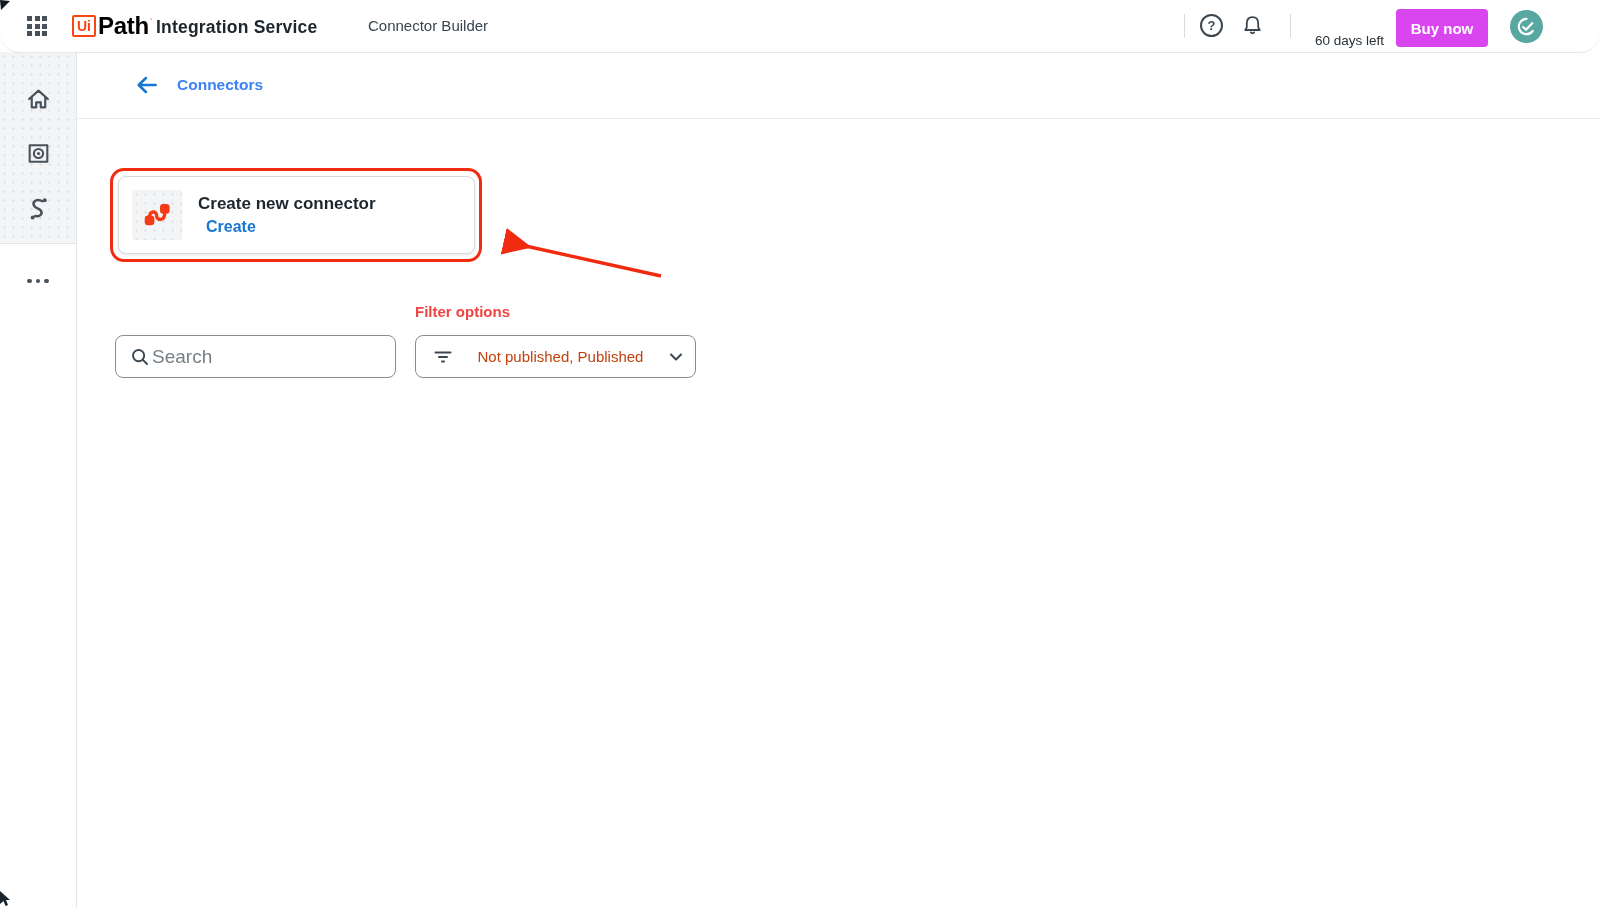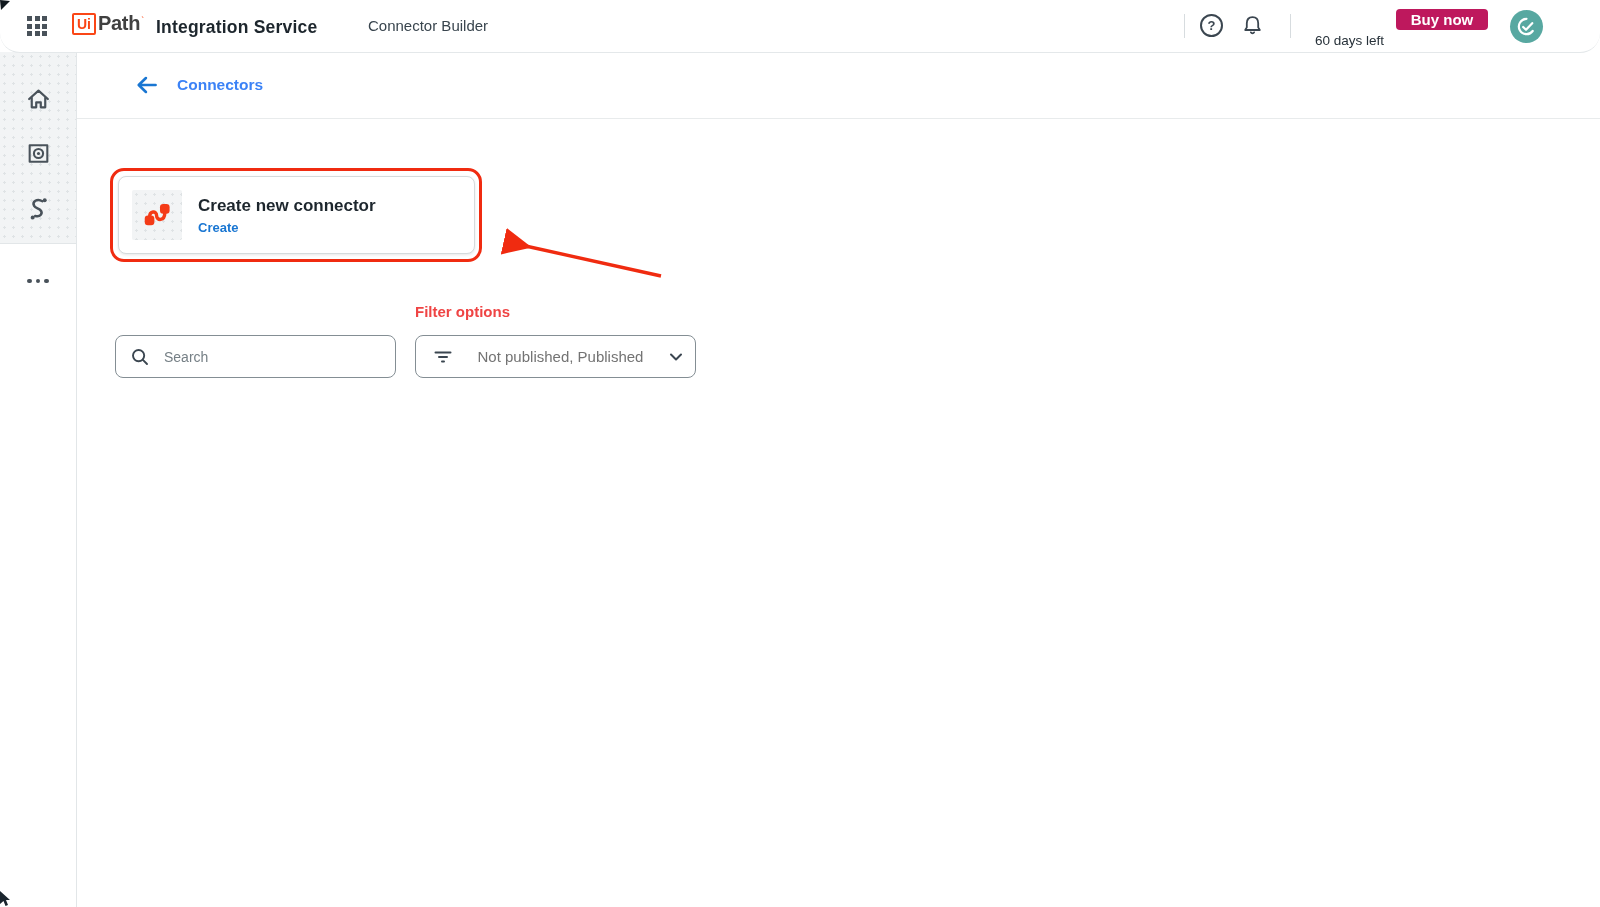--- a/index.html
+++ b/index.html
@@ -6,32 +6,32 @@
   .stage{position:relative;width:1600px;height:907px;background:#ffffff;overflow:hidden;
          font-family:"Liberation Sans", sans-serif;color:#273139;}
 
   
   .topbar{position:absolute;left:0;top:0;right:0;height:52px;background:#fff;border-bottom:1px solid #e4e8ea;z-index:5;border-radius:20px;}
   .waffle{position:absolute;left:27px;top:16px;display:grid;grid-template-columns:repeat(3,5px);grid-gap:2.5px;cursor:pointer;}
   .waffle i{width:5px;height:5px;background:#49525a;display:block;}
   .logo{position:absolute;left:72px;top:12px;display:flex;align-items:center;cursor:pointer;}
   .logo-ui{border:2.5px solid #fa4616;color:#fa4616;font-weight:bold;font-size:14px;line-height:1;
            padding:2px 3px;border-radius:2px;}
-  .logo-path{color:#404040;font-weight:800;font-size:20px;letter-spacing:-0.3px;margin-left:2px;}
+  .logo-path{color:#000000;font-weight:800;font-size:24px;letter-spacing:-0.3px;margin-left:2px;}
   .logo-tm{color:#fa4616;font-size:9px;margin-left:1px;margin-top:-8px;}
   .product{position:absolute;left:156px;top:17px;font-size:17.5px;font-weight:700;color:#1d262d;letter-spacing:.2px;}
   .doc-title{position:absolute;left:368px;top:17px;font-size:15px;color:#39454e;}
   .vdiv{position:absolute;top:14px;width:1px;height:24px;background:#d7dcdf;}
   .help-btn{position:absolute;left:1200px;top:14px;width:23px;height:23px;border:2px solid #3b4650;border-radius:50%;
             box-sizing:border-box;display:flex;align-items:center;justify-content:center;
             font-size:13px;font-weight:bold;color:#3b4650;cursor:pointer;}
   .bell-btn{position:absolute;left:1241px;top:14px;width:23px;height:23px;cursor:pointer;}
   .trial{position:absolute;left:1306px;top:0;width:78px;height:52px;display:flex;align-items:center;justify-content:flex-end;
          font-size:13.5px;color:#273139;margin-top:14px;}
-  .buy{position:absolute;left:1396px;top:9px;width:92px;height:21px;background:#be185d;color:#fff;
+  .buy{position:absolute;left:1396px;top:9px;width:92px;height:38px;background:#d946ef;color:#fff;
        font-family:"Liberation Sans",sans-serif;font-weight:700;font-size:15px;border:none;border-radius:4px;cursor:pointer;text-align:center;}
   .avatar{position:absolute;left:1510px;top:10px;width:33px;height:33px;border-radius:50%;background:#58a8a1;
           display:flex;align-items:center;justify-content:center;cursor:pointer;}
 
   
   .sidebar{position:absolute;left:0;top:52px;width:77px;bottom:0;background:#fff;border-right:1px solid #e2e6e8;box-sizing:border-box;}
   .dotted{background-color:#f2f4f5;
           background-image:radial-gradient(circle,#dfe3e5 1px,transparent 1.3px);background-size:9px 9px;}
   .sidebar-top{position:absolute;left:0;top:0;right:0;height:191px;border-bottom:1px solid #e2e6e8;}
   .sb-btn{position:absolute;left:0;width:76px;height:44px;display:flex;align-items:center;justify-content:center;cursor:pointer;}
@@ -45,35 +45,35 @@
 
   
   .annotation-ring{position:absolute;left:110px;top:168px;width:372px;height:94px;border:3.5px solid #f02b10;
                    border-radius:14px;box-sizing:border-box;pointer-events:none;z-index:3;}
   .create-card{position:absolute;left:118px;top:176px;width:357px;height:78px;background:#fff;border:1px solid #d5dadc;
                border-radius:8px;box-sizing:border-box;box-shadow:0 1px 3px rgba(0,0,0,.10);
                display:flex;align-items:center;cursor:pointer;z-index:2;}
   .card-tile{width:50px;height:50px;margin-left:13px;border-radius:2px;display:flex;align-items:center;justify-content:center;}
   .card-text{margin-left:16px;}
   .card-title{font-size:17px;font-weight:700;color:#1d262d;}
-  .card-action{font-size:13px;font-weight:700;color:#1976d2;margin-top:4px;cursor:pointer;}
+  .card-action{font-size:16px;font-weight:700;color:#1976d2;margin-top:4px;cursor:pointer;margin-left:8px;}
   .arrow-svg{position:absolute;left:490px;top:225px;width:185px;height:65px;pointer-events:none;z-index:3;}
 
   
   .filter-label{position:absolute;left:415px;top:303px;font-size:15px;font-weight:700;color:#ef4444;}
   .search-box{position:absolute;left:115px;top:335px;width:281px;height:43px;border:1px solid #848e94;border-radius:8px;
               box-sizing:border-box;background:#fff;display:flex;align-items:center;}
   .search-box svg{margin-left:14px;flex:none;}
-  .search-box input{border:none;outline:none;font-family:"Liberation Sans",sans-serif;font-size:14px;
-                    margin-left:12px;width:210px;color:#ef4444;background:transparent;}
+  .search-box input{border:none;outline:none;font-family:"Liberation Sans",sans-serif;font-size:19px;
+                    width:210px;color:#ef4444;background:transparent;}
   .search-box input::placeholder{color:#757f85;}
   .status-filter{position:absolute;left:415px;top:335px;width:281px;height:43px;border:1px solid #848e94;border-radius:8px;
                  box-sizing:border-box;background:#fff;display:flex;align-items:center;cursor:pointer;}
   .status-filter .ficon{margin-left:16px;flex:none;}
-  .status-value{flex:1;text-align:center;font-size:15px;color:#737373;}
+  .status-value{flex:1;text-align:center;font-size:15px;color:#c2410c;}
   .status-filter .chev{margin-right:10px;flex:none;}
 
   
   .empty-msg{position:absolute;left:77px;right:0;top:615px;text-align:center;font-size:15.5px;color:#5c6870;}
 
   
   .cursor-tl{position:absolute;left:0;top:0;z-index:6;}
   .cursor-bl{position:absolute;left:0;top:891px;z-index:6;}
 </style>
 </head>

